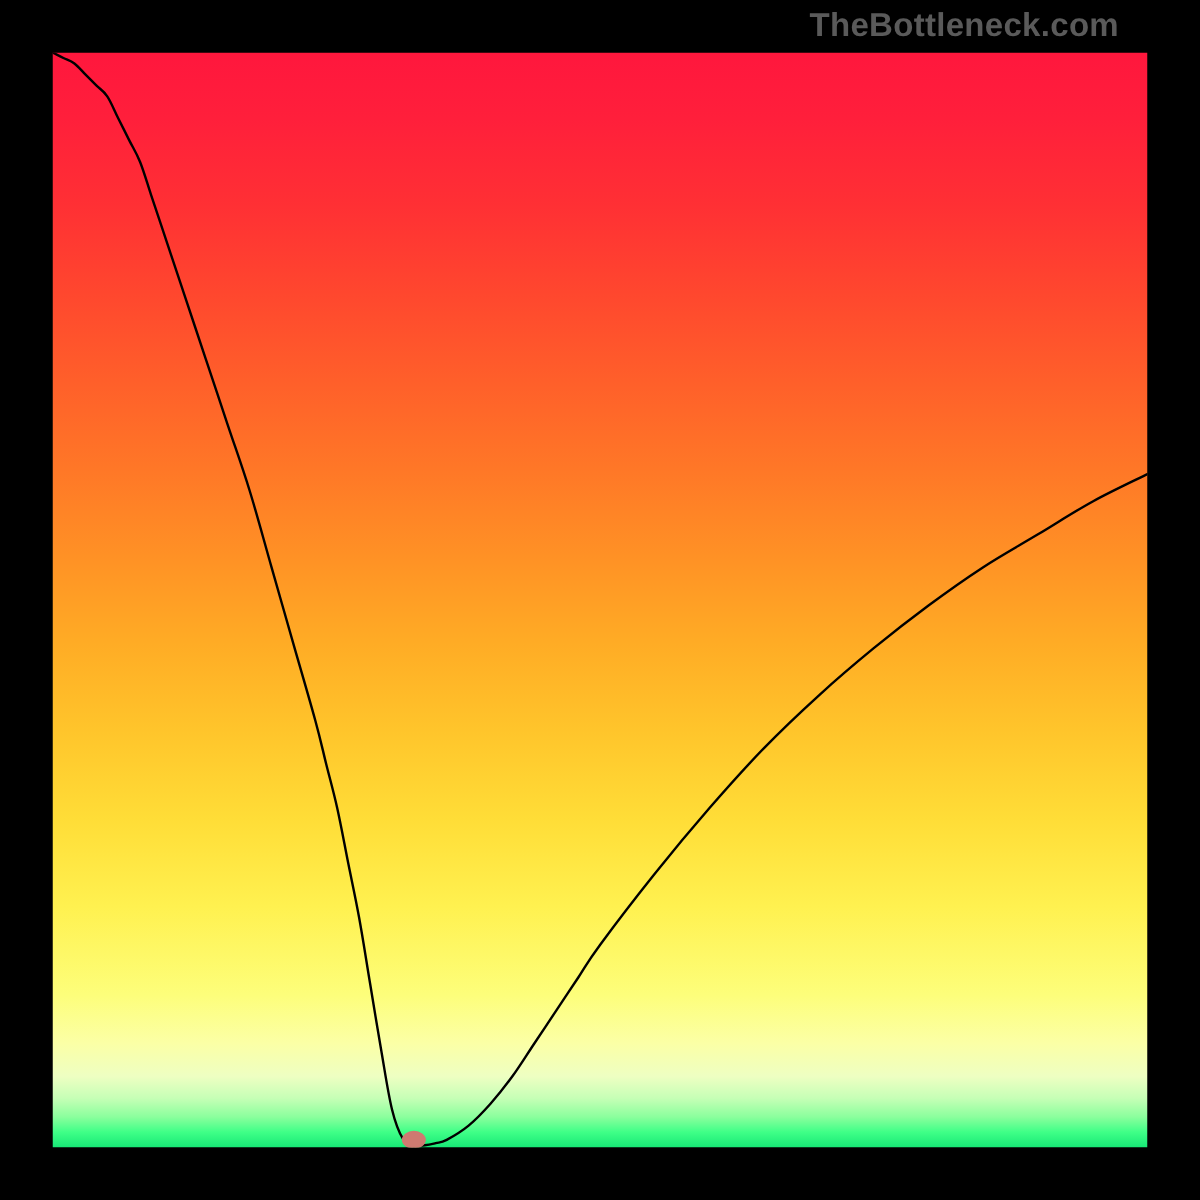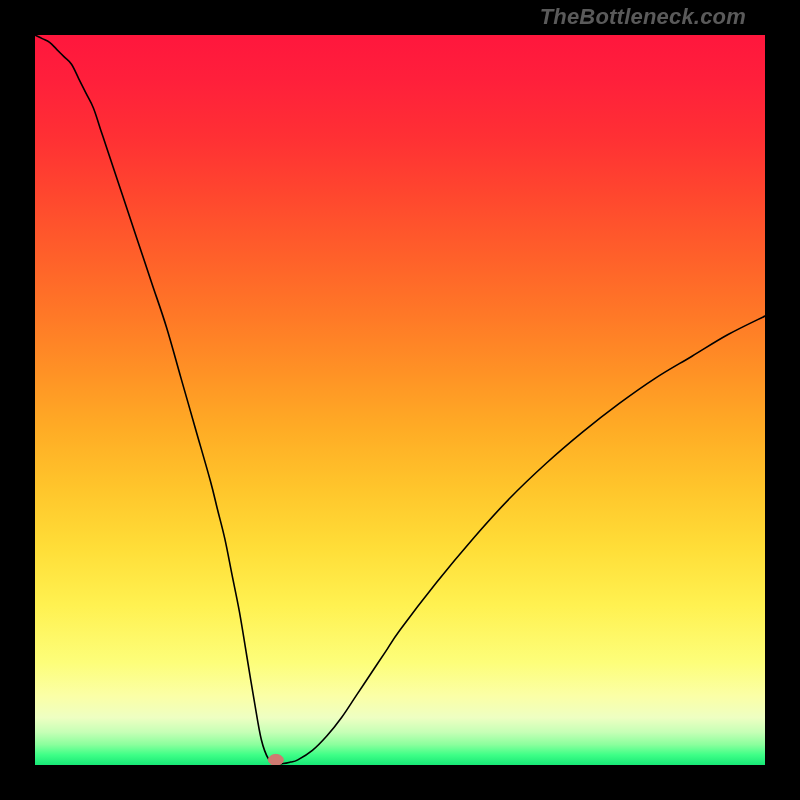--- a/index.html
+++ b/index.html
@@ -9,21 +9,20 @@
     height: 800px;
     background: #000;
     font-family: Arial, Helvetica, sans-serif;
     overflow: hidden;
   }
   .outer {
     position: relative;
     width: 764px;
     height: 800px;
     background: #000;
-    font-style: italic;
   }
   .attribution {
     position: absolute;
     top: 4px;
     right: 18px;
     color: #5a5a5a;
     font-size: 22px;
     font-weight: 600;
     letter-spacing: 0.2px;
     user-select: none;

